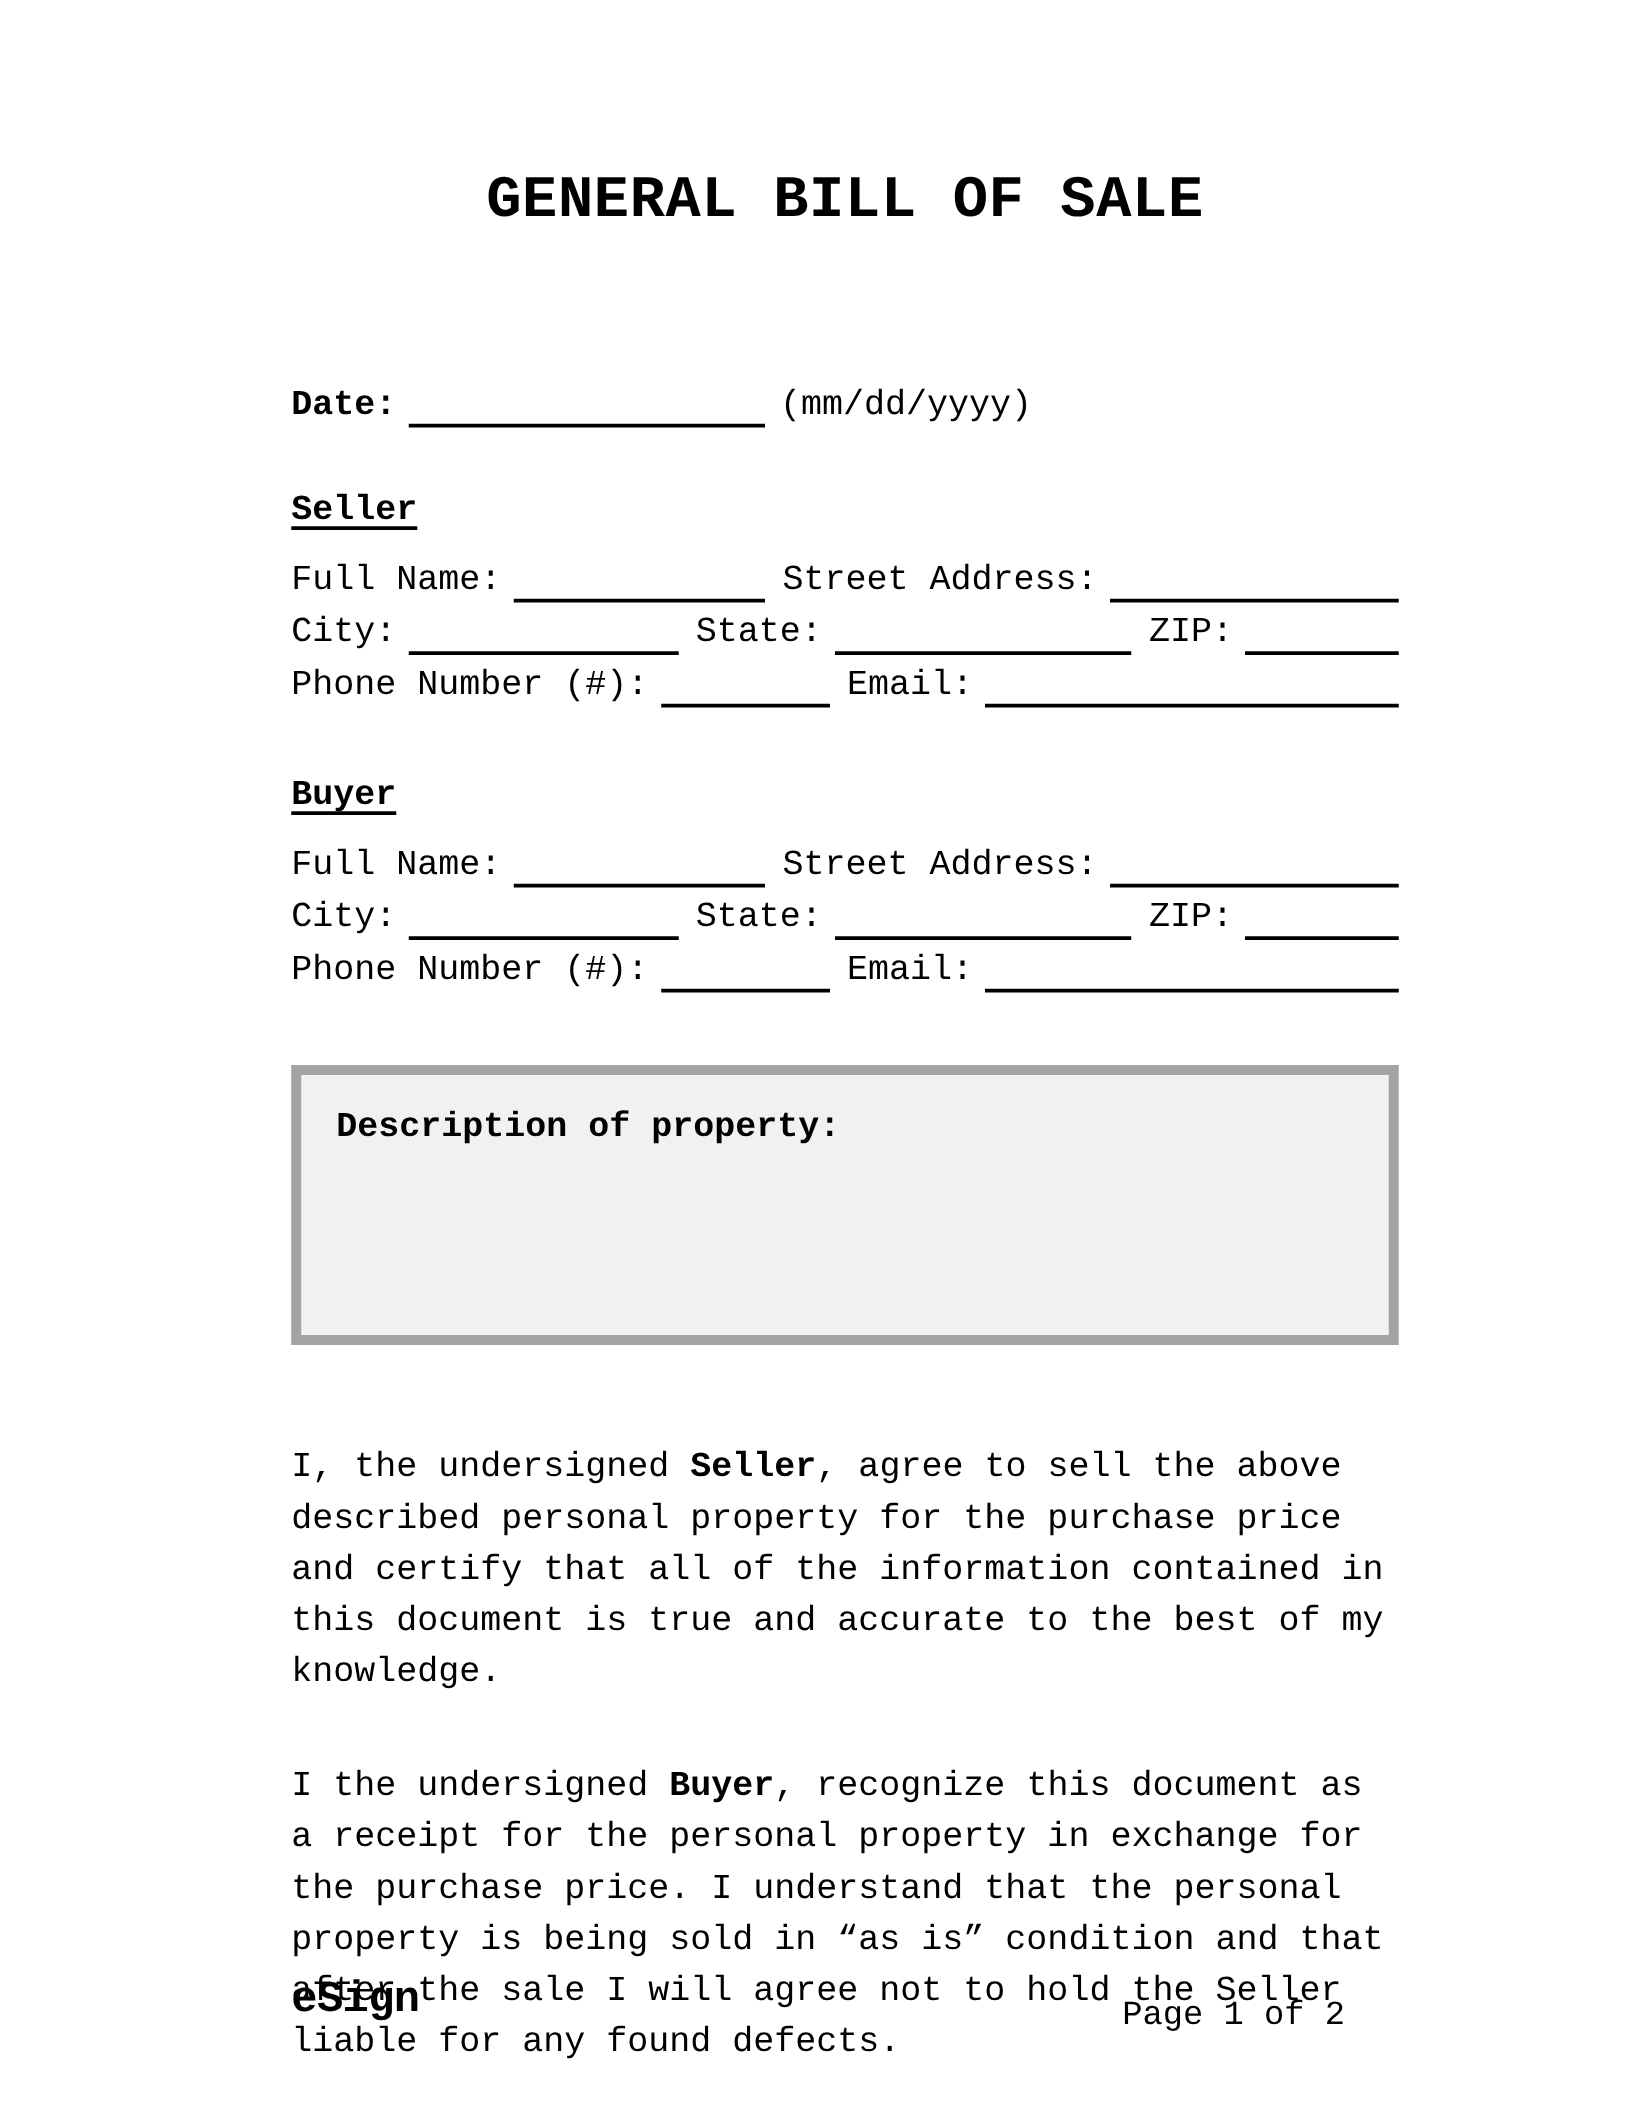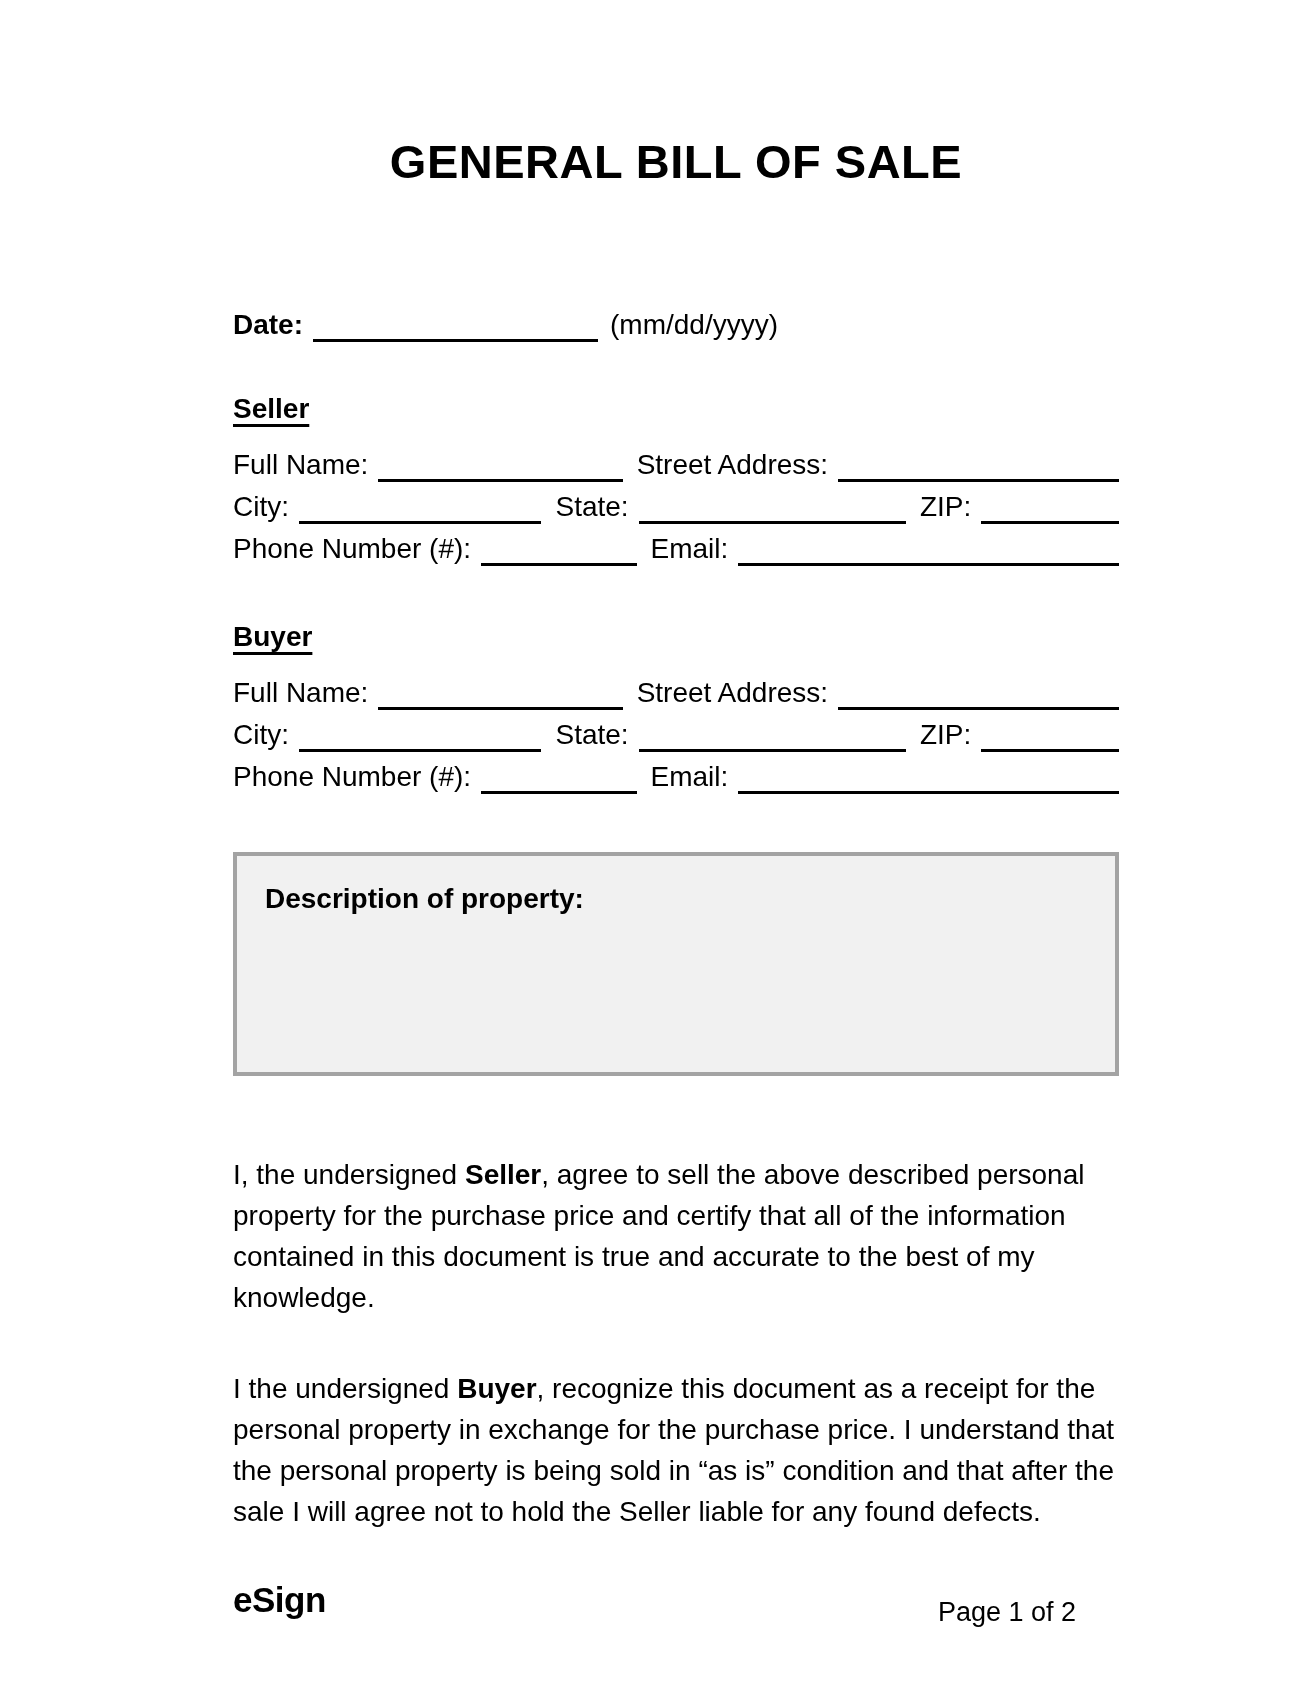--- a/index.html
+++ b/index.html
@@ -4,21 +4,21 @@
 <style>
   * { box-sizing: border-box; }
   html, body { margin: 0; padding: 0; background: #ffffff; }
   .page {
     position: relative;
     width: 1152px;
     height: 1694px;
     margin: 0 auto;
     background: #ffffff;
     color: #000000;
-    font-family: Liberation Sans, sans-serif;
+    font-family: Liberation Mono, monospace;
     font-size: 28px;
     padding: 0 111px 0 155px;
     overflow: hidden;
   }
   .title {
     margin: 136px 0 0 0;
     text-align: center;
     font-size: 47px;
     font-weight: bold;
     line-height: 1.1;
@@ -63,21 +63,21 @@
   .grow-city  { flex: 1.76 1 0; }
   .grow-state { flex: 1.94 1 0; }
   .grow-zip   { flex: 1 1 0; }
   .grow-phone { flex: 1 1 0; }
   .grow-email { flex: 2.45 1 0; }
 
   .prop-box {
     margin-top: 58px;
     height: 224px;
     background: #f1f1f1;
-    border: 4px solid #a3a3a3;
+    border: 8px solid #a3a3a3;
     padding: 26px 30px 18px 28px;
     display: flex;
     flex-direction: column;
   }
   .desc-label { font-weight: bold; line-height: 34px; }
   .desc-area { flex: 1 1 auto; }
   .price-row { display: flex; align-items: flex-end; }
   .price-row .lbl { font-weight: bold; }
   .price-blank { width: 370px; }
 

